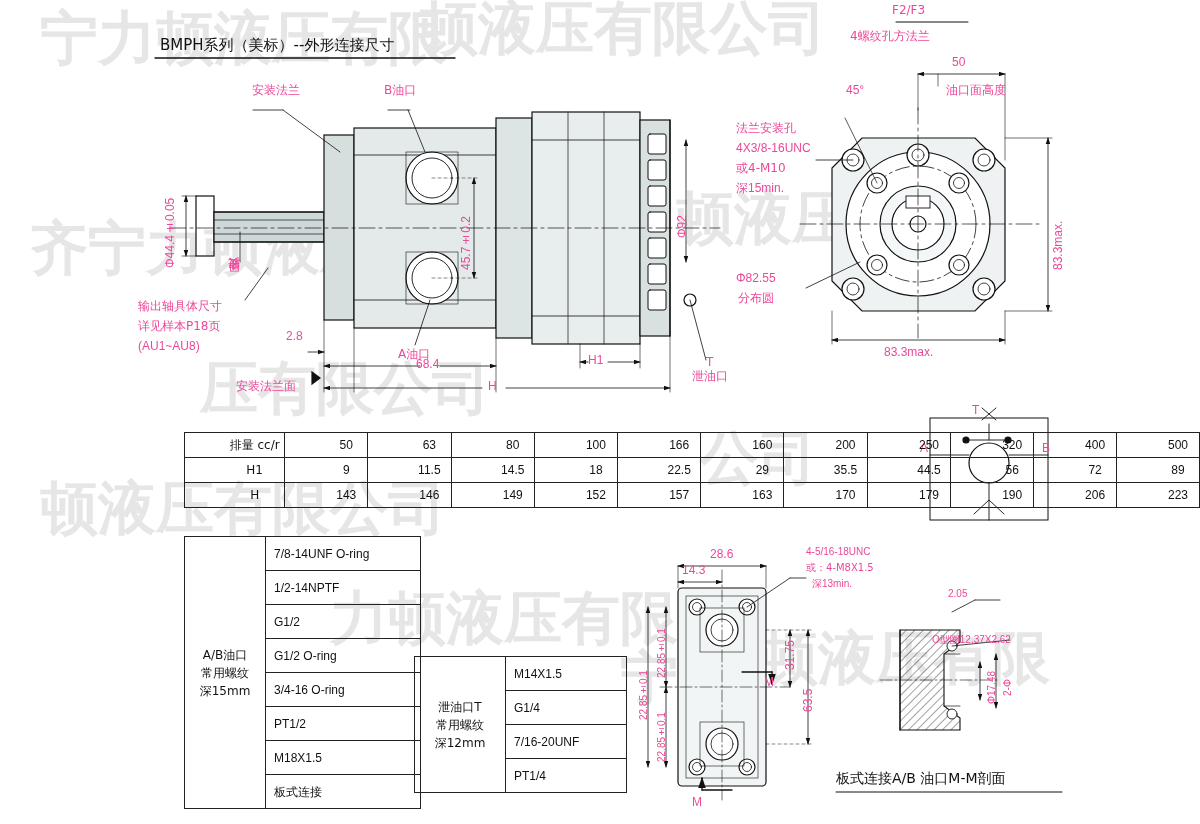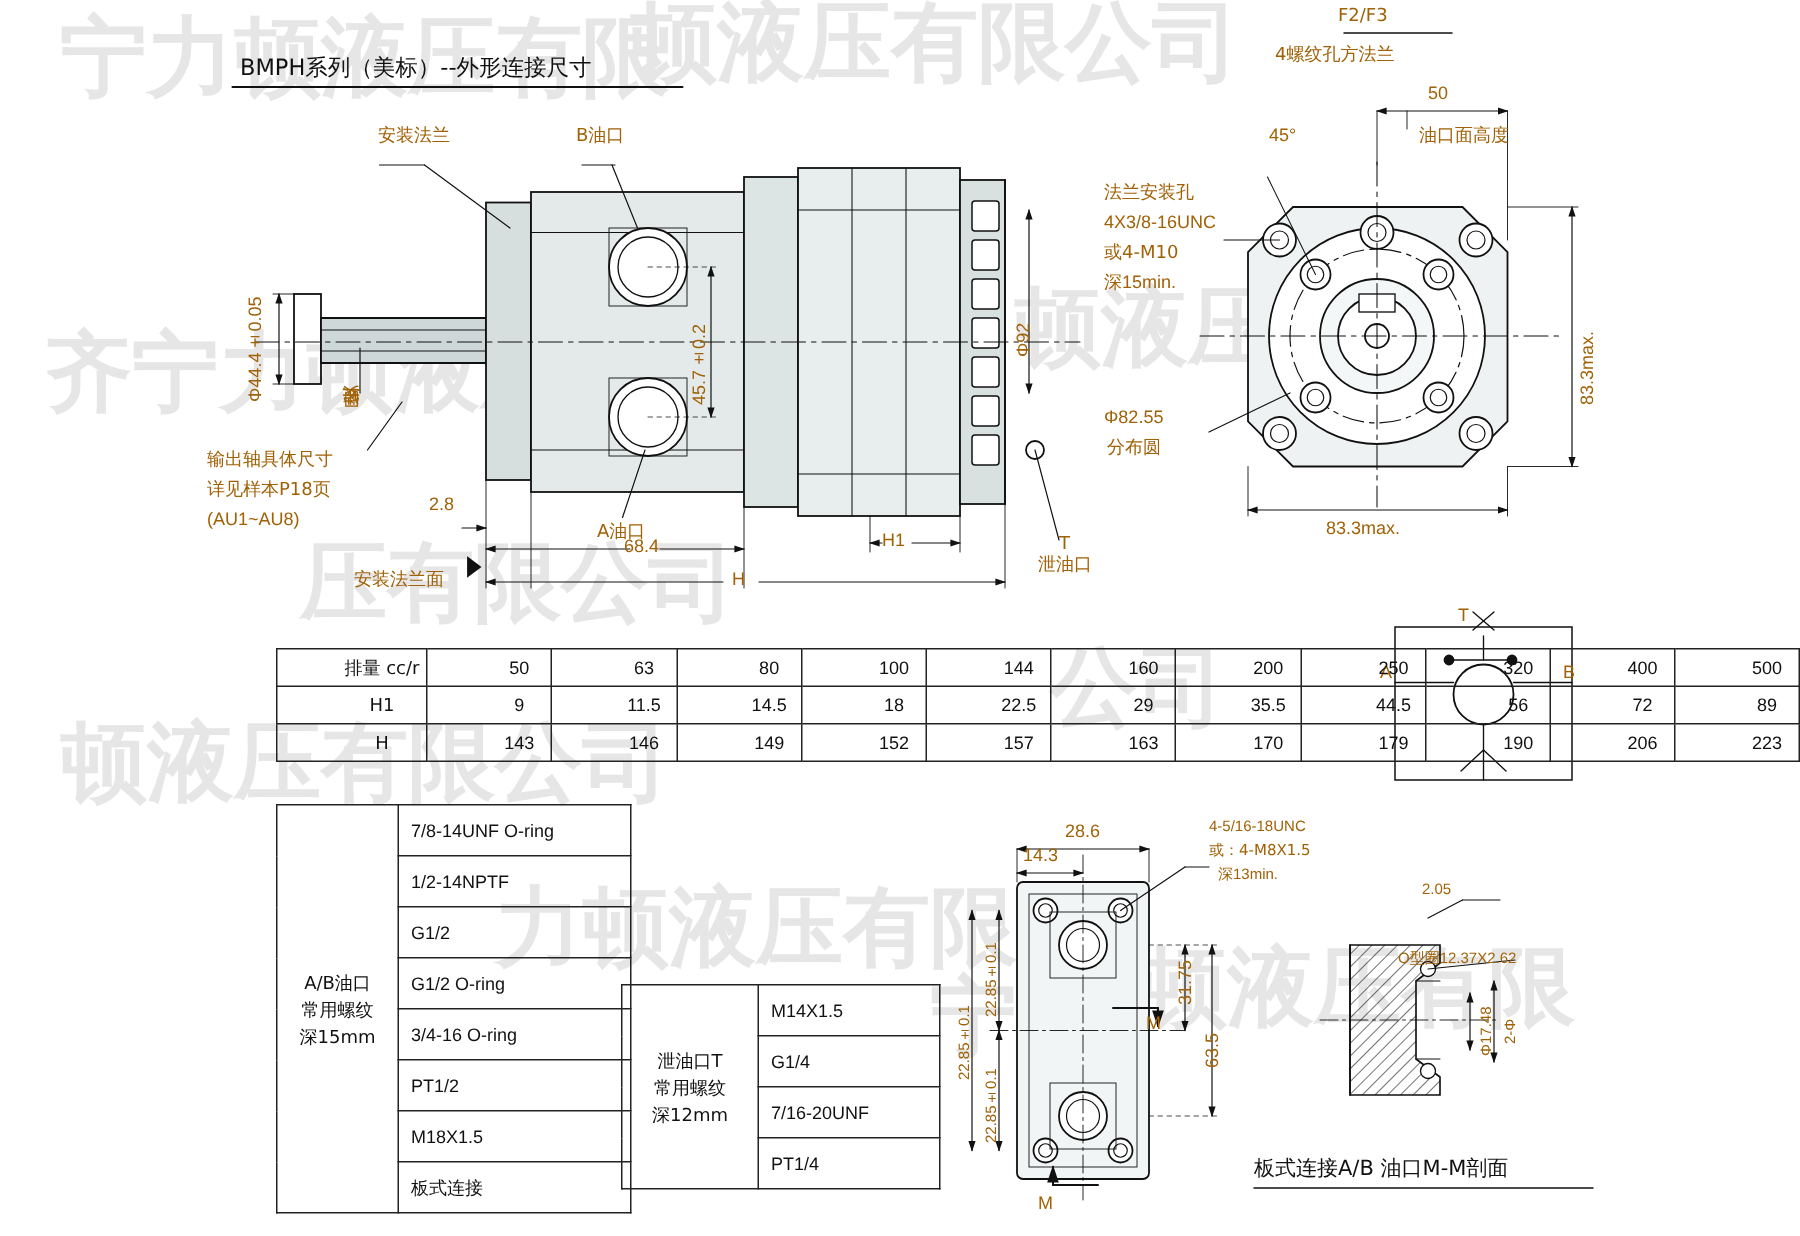--- a/index.html
+++ b/index.html
@@ -25,21 +25,21 @@
     pointer-events:none;
     z-index:0;
   }
 
   .layer{position:absolute;left:0;top:0;width:1200px;height:824px;z-index:2;}
 
   .lbl{
     position:absolute;
     font-size:12px;
     line-height:1.15;
-    color:#a16207;
+    color:#ec4899;
     white-space:nowrap;
     z-index:3;
   }
   .lbl.cn{font-family:"DejaVu Sans", sans-serif;}
   .lbl.tiny{font-size:10px;}
   .lbl.vert180{
     writing-mode:vertical-rl;
     transform:rotate(180deg);
     white-space:nowrap;
   }
@@ -391,21 +391,21 @@
   <div class="title" style="left:836px;top:770px;font-size:14px;">板式连接A/B 油口M-M剖面</div>
 
   <table id="displacement-table" style="left:184px;top:432px;">
     <tbody>
         <tr>
       <td class="first hdr">排量 cc/r</td>
       <td>50</td>
       <td>63</td>
       <td>80</td>
       <td>100</td>
-      <td>144</td>
+      <td>166</td>
       <td>160</td>
       <td>200</td>
       <td>250</td>
       <td>320</td>
       <td>400</td>
       <td>500</td>
     </tr>
     <tr>
       <td class="first hdr">H1</td>
       <td>9</td>

